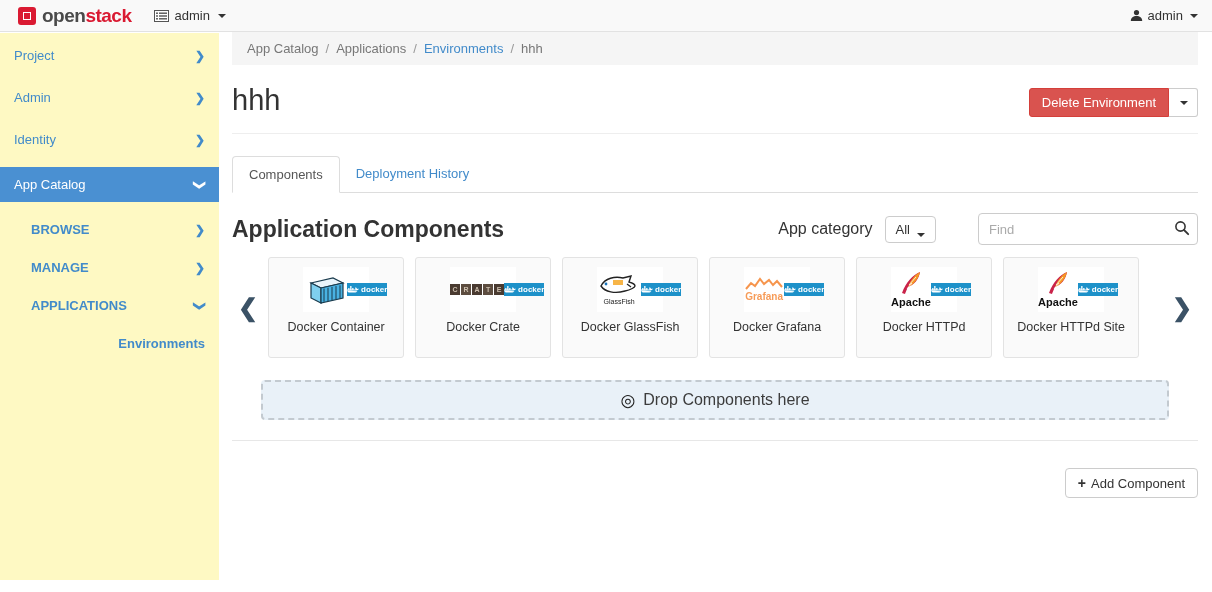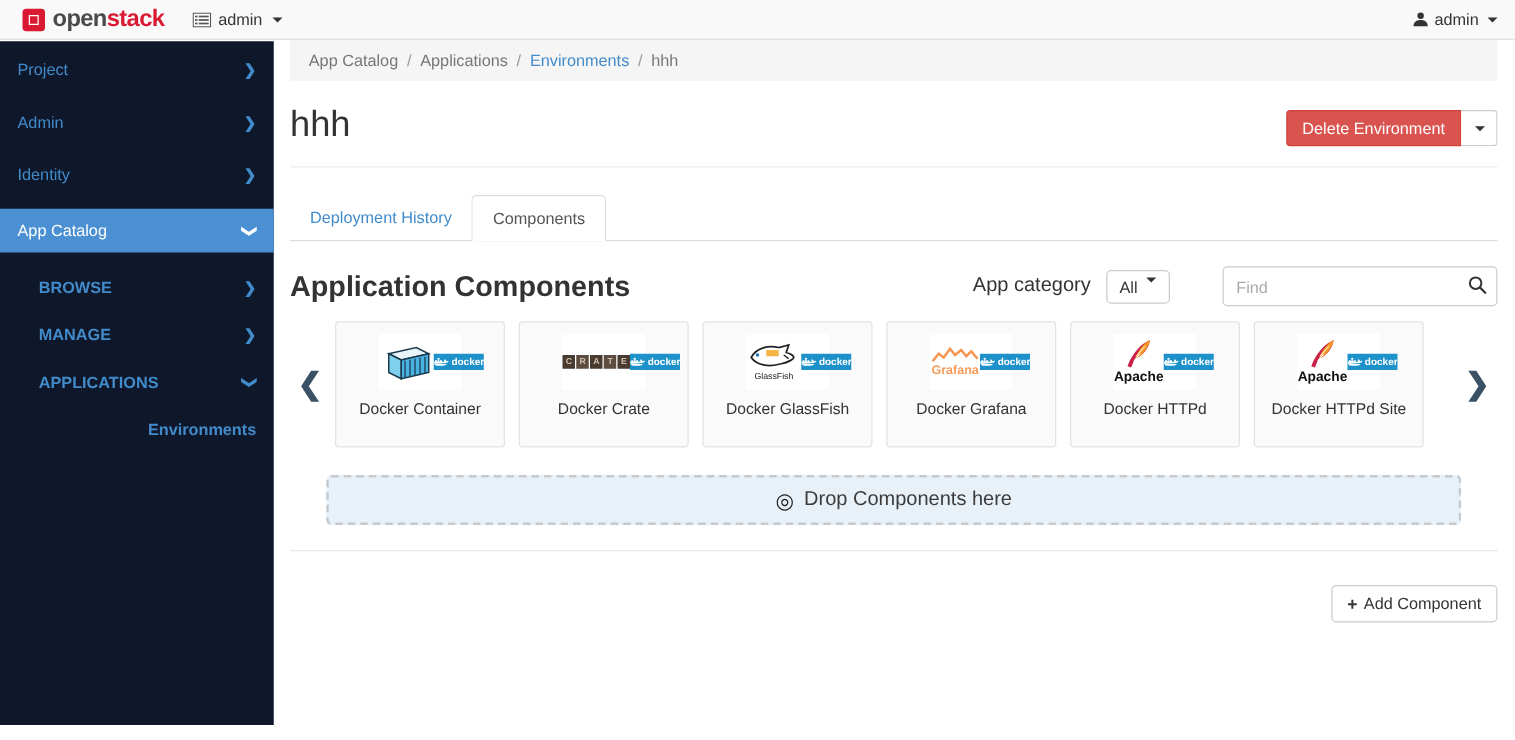--- a/index.html
+++ b/index.html
@@ -17,21 +17,21 @@
   }
   .brand { display:flex; align-items:center; gap:6px; margin-left:4px; cursor:pointer; }
   .logo-icon { width:18px; height:18px; border:5px solid #da1a32; border-radius:3px; background:#fff; position:relative; }
   .logo-icon::after{ content:""; position:absolute; left:1px; top:1px; width:6px; height:6px; background:#da1a32; }
   .brand-open { font-size:19px; font-weight:bold; color:#4a4a4a; letter-spacing:-0.5px; }
   .brand-stack { font-size:19px; font-weight:bold; color:#da1a32; letter-spacing:-0.5px; }
   .menu-chip { display:flex; align-items:center; gap:6px; margin-left:22px; color:#333; cursor:pointer; }
   .user-chip { margin-left:auto; display:flex; align-items:center; gap:5px; cursor:pointer; }
   .caret { display:inline-block; width:0; height:0; border-left:4px solid transparent; border-right:4px solid transparent; border-top:4px solid #333; margin-left:2px; }
   
-  .sidebar { position:absolute; top:33px; left:0; width:219px; bottom:12px; background:#0f172a; padding-top:8px; }
+  .sidebar { position:absolute; top:33px; left:0; width:219px; bottom:12px; background:#fef9c3; padding-top:8px; }
   .side-item { display:flex; align-items:center; justify-content:space-between;
     color:#428bca; font-size:13px; padding:7px 14px; margin-bottom:13px; cursor:pointer; }
   .side-item .chev { font-size:12px; font-weight:bold; }
   .chev-down { display:inline-block; transform:rotate(90deg); }
   .side-item.selected { background:#4a90d2; color:#fff; padding:10px 14px; }
   .side-item.lvl2 { padding-left:31px; font-weight:bold; margin-bottom:9px; }
   .side-item.lvl3 { justify-content:flex-end; font-weight:bold; padding-right:14px; margin-top:3px; }
   
   .content { position:absolute; left:232px; top:32px; width:966px; }
   .breadcrumb { background:#f5f5f5; padding:9px 15px; font-size:13px; color:#777;
@@ -49,21 +49,21 @@
   
   .tabs { display:flex; border-bottom:1px solid #ddd; }
   .tab { padding:10px 16px; font-size:13px; color:#428bca; cursor:pointer; margin-bottom:-1px; }
   .tab.active { color:#555; background:#fff; border:1px solid #ddd; border-bottom:1px solid #fff;
     border-radius:4px 4px 0 0; cursor:default; }
   
   .panel-head { display:flex; align-items:center; margin:20px 0 12px; }
   .panel-head h2 { font-size:23px; font-weight:bold; color:#333; }
   .cat-label { margin-left:auto; font-size:16px; color:#333; }
   .btn-default { background:#fff; border:1px solid #ccc; border-radius:4px; color:#333;
-    font-size:13px; padding:5px 10px; margin-left:12px; cursor:pointer; display:flex; align-items:flex-start; gap:5px; font-family:inherit; }
+    font-size:13px; padding:5px 10px; margin-left:12px; cursor:pointer; display:flex; align-items:flex-end; gap:5px; font-family:inherit; }
   .find-wrap { position:relative; margin-left:42px; }
   .find-input { width:220px; height:32px; border:1px solid #ccc; border-radius:4px;
     padding:6px 30px 6px 10px; font-size:13px; color:#0369a1; font-family:inherit; outline:none; }
   .find-input::placeholder { color:#aaa; }
   .find-icon { position:absolute; right:8px; top:7px; }
   
   .carousel { display:flex; align-items:center; }
   .car-arrow { font-size:24px; color:#3b5266; padding:0 6px; cursor:pointer; user-select:none; font-weight:bold; }
   .cards { display:flex; gap:11px; margin:0 4px; }
   .card { width:136px; height:101px; background:#fafafa; border:1px solid #e3e3e3; border-radius:3px;
@@ -187,22 +187,22 @@
       <button class="btn-danger">Delete Environment</button>
       <button class="btn-danger-caret">
           <span class="caret"></span>
         </button>
     </div>
   </div>
 
   <hr class="title-rule">
 
   <div class="tabs">
+    <div class="tab active">Components</div>
     <div class="tab">Deployment History</div>
-    <div class="tab active">Components</div>
   </div>
 
   <div class="panel-head">
     <h2>Application Components</h2>
     <span class="cat-label">App category</span>
     <button class="btn-default">
       <span>All</span>
       <span class="caret"></span>
     </button>
     <span class="find-wrap">

